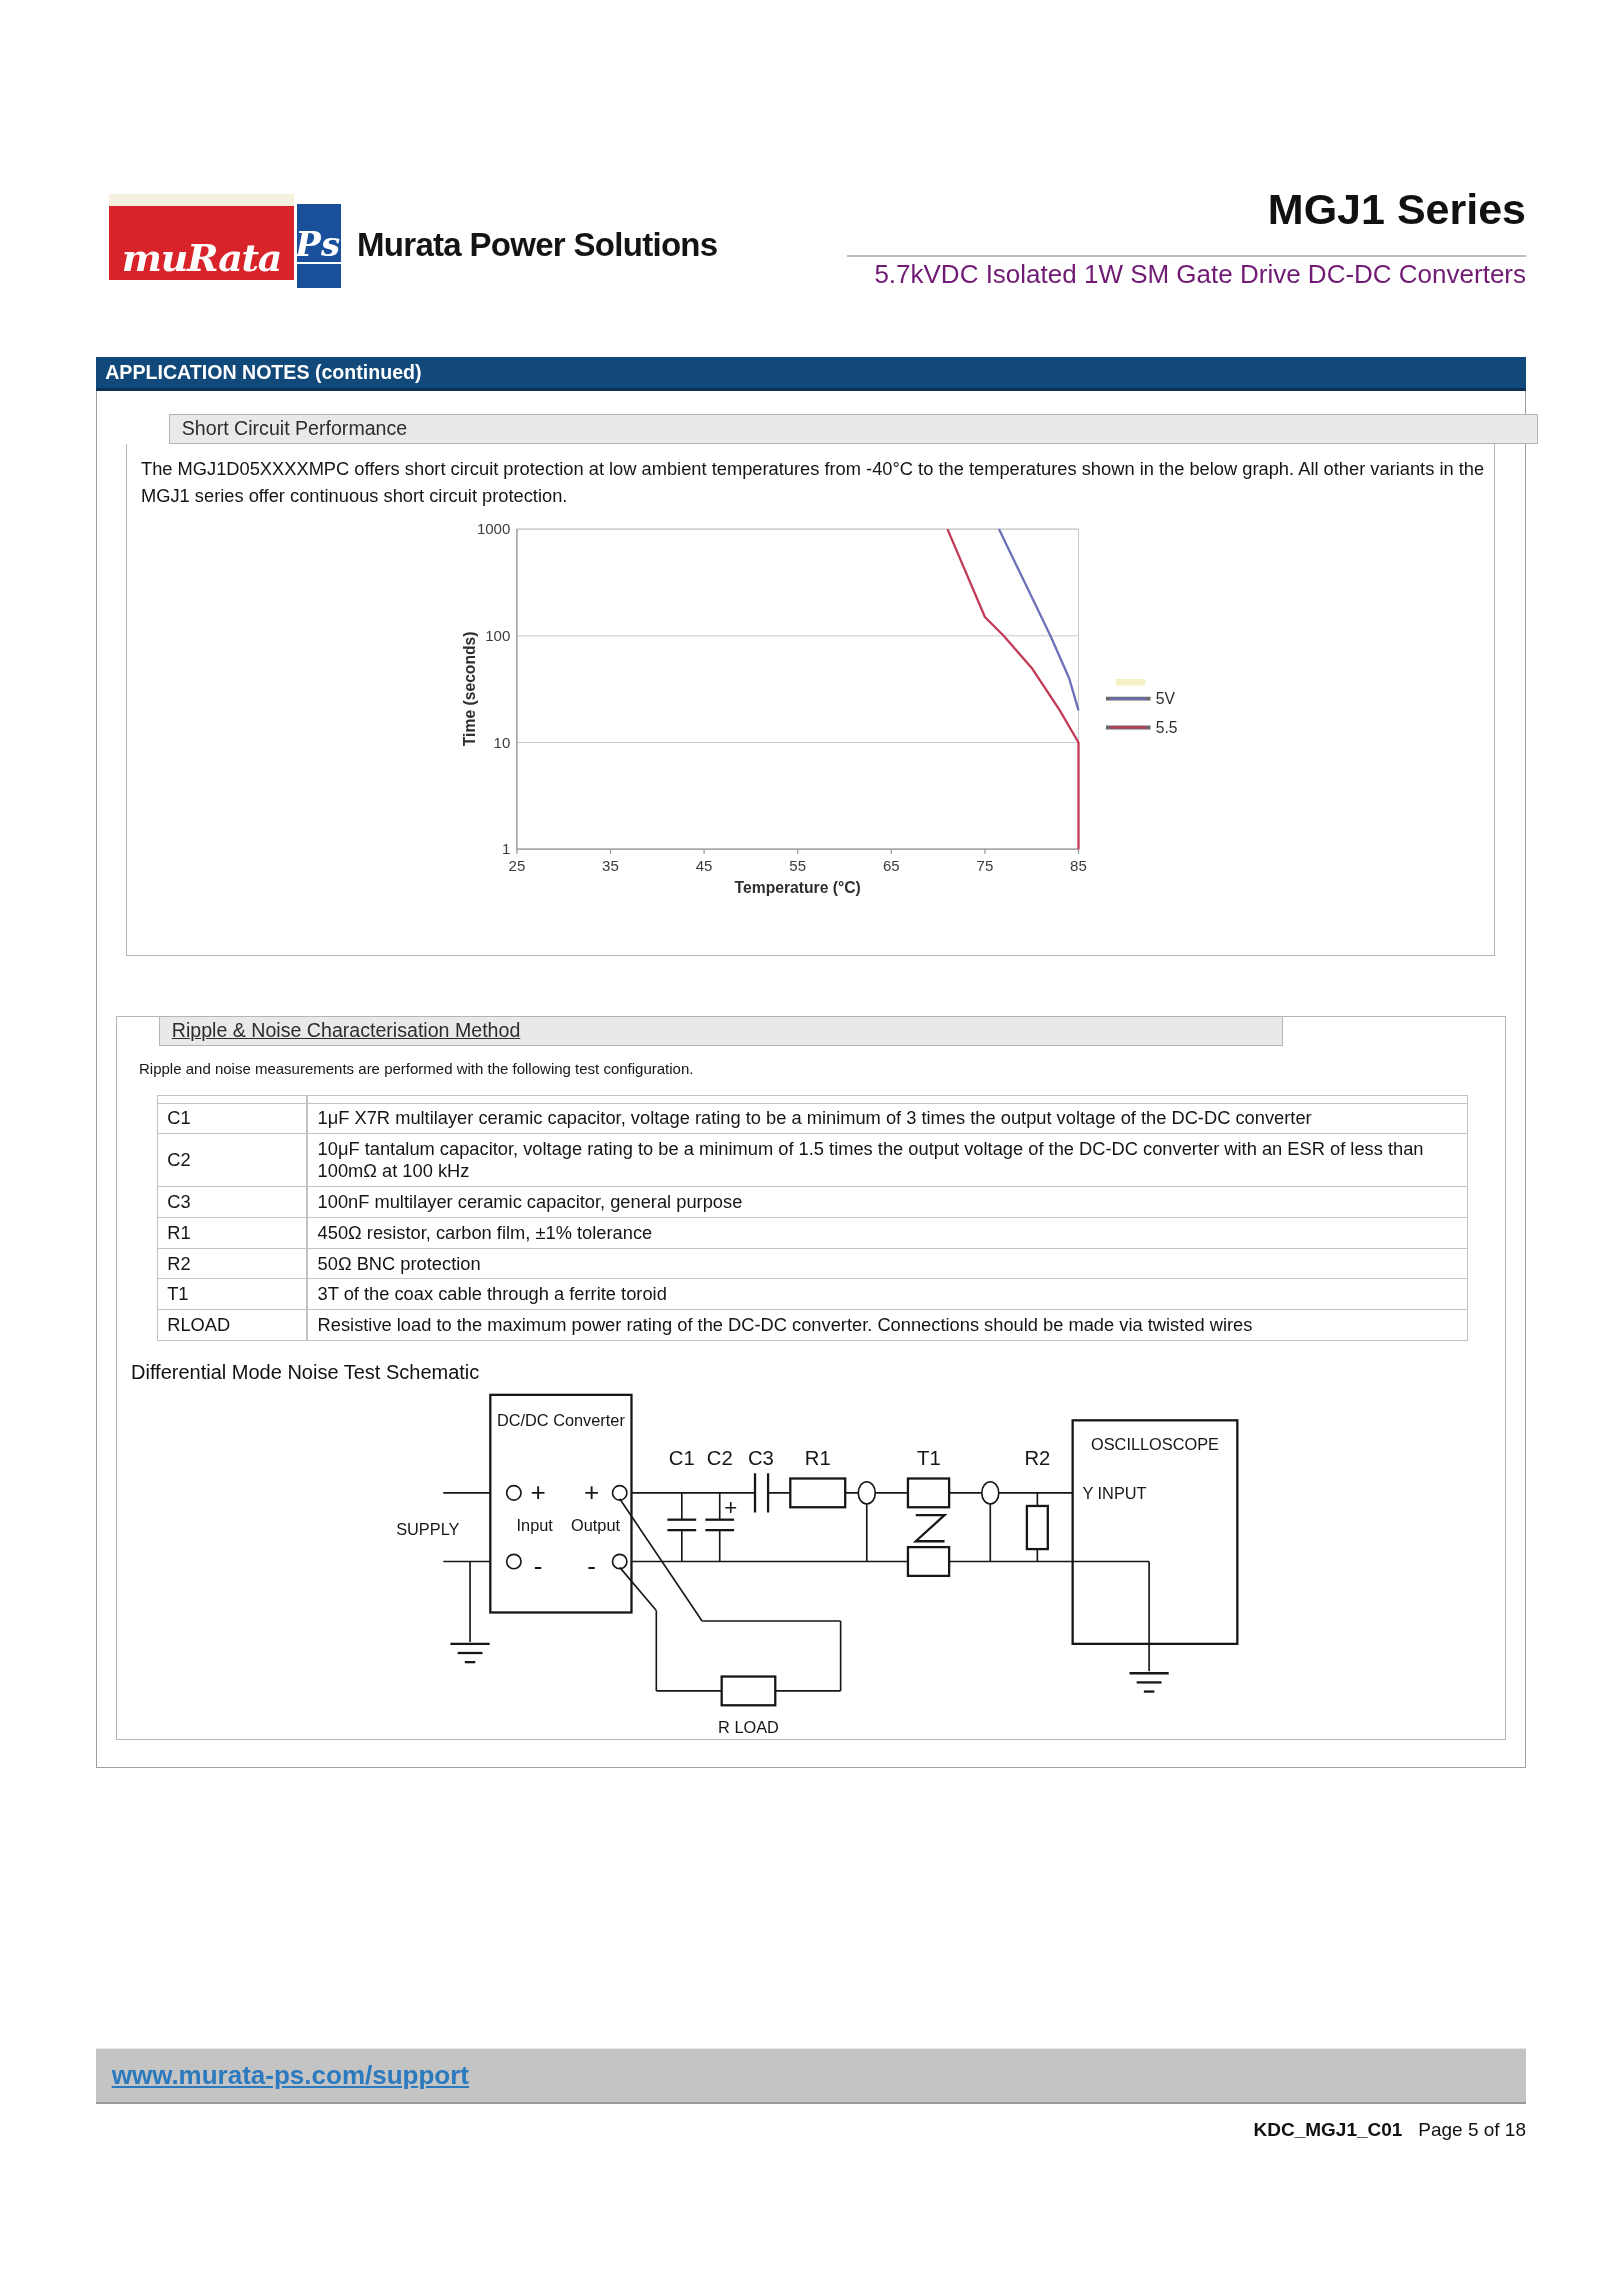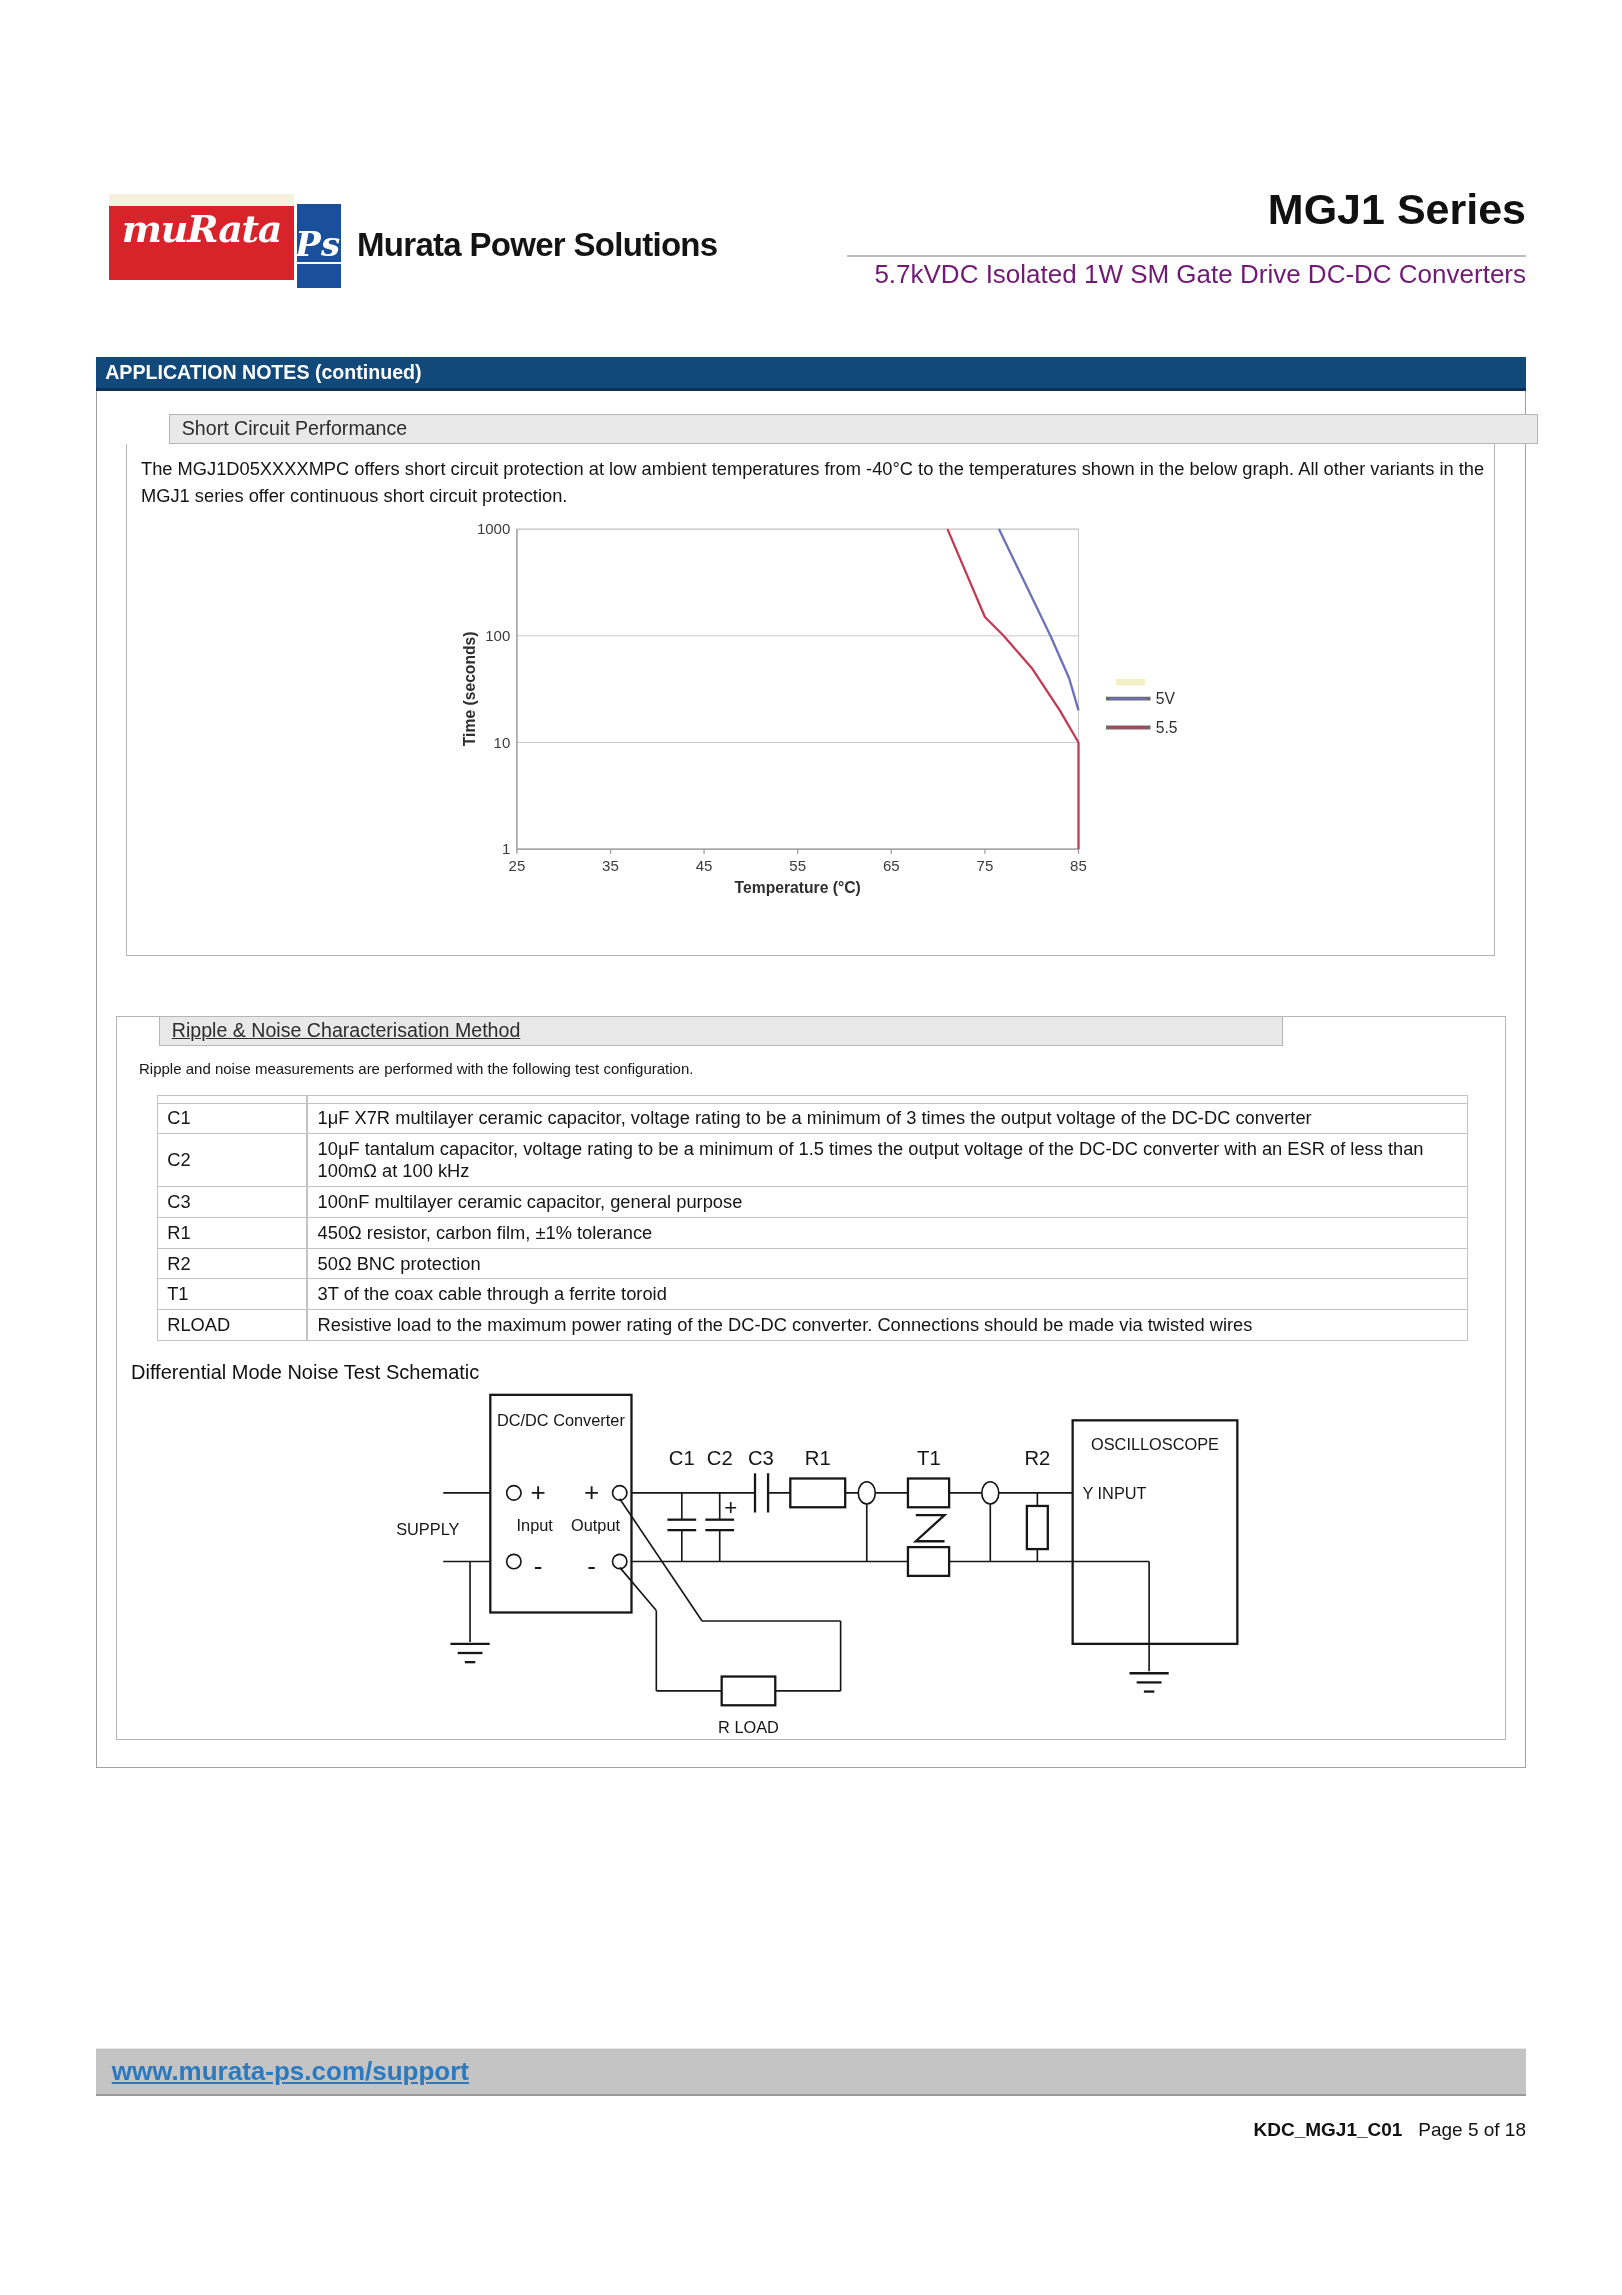--- a/index.html
+++ b/index.html
@@ -2,21 +2,21 @@
 <html style="font-size:10.5px"><head>
 <meta charset="utf-8">
 <style>
   html,body{margin:0;padding:0;background:#ffffff;}
   #page{position:relative;width:1622px;height:2295px;background:#ffffff;
         font-family:"Liberation Sans", sans-serif;color:#1b1b1b;overflow:hidden;}
   .abs{position:absolute;}
   
   #logo-cream{left:109px;top:194px;width:185px;height:11.8px;background:#f6f1de;}
   #logo-red{left:109px;top:206px;width:185px;height:74px;background:#d8232a;
-            display:flex;align-items:flex-start;justify-content:center;}
+            display:flex;align-items:flex-end;justify-content:center;}
   #logo-red .murata-word{font-family:"DejaVu Serif", serif;font-style:italic;font-weight:bold;
             color:#ffffff;font-size:38px;letter-spacing:-1.3px;}
   #logo-blue{left:297px;top:204px;width:44px;height:84px;background:#1a4f9c;
             display:flex;align-items:center;justify-content:center;}
   #logo-blue .ps-word{font-family:"DejaVu Serif", serif;font-style:italic;font-weight:bold;
             color:#ffffff;font-size:34px;border-bottom:2.6px solid #ffffff;padding:0 2.6px 1.3px 0;line-height:.95;}
   #company-name{left:357px;top:226px;font-size:33px;font-weight:bold;letter-spacing:-0.7px;color:#141414;}
   #header-rule{left:847px;top:255px;width:679px;height:2px;background:#bcbcbc;}
   #series-title{right:96px;top:188px;font-size:43px;font-weight:bold;color:#111;line-height:1;}
   #page-subtitle{right:96px;top:260px;font-size:26px;color:#701a75;line-height:1.1;}
@@ -41,21 +41,21 @@
             font-size:18.3px;color:#151515;}
   #ripple-table td{border:1.3px solid #c3c3c3;border-top:none;padding:3.9px 9.2px;background:#fff;vertical-align:middle;}
   #ripple-table tr.spacer td{height:6.5px;padding:0;border-top:1.3px solid #c3c3c3;}
   #ripple-table td.ref{width:130px;}
   #schematic-title{left:131px;top:1361px;font-size:20px;color:#111;}
   
   #sc-chart{left:458px;top:510px;}
   #schematic{left:366px;top:1387px;}
   svg text{font-family:"Liberation Sans", sans-serif;}
   
-  #footer-bar{left:96px;top:2048px;width:1430px;height:48px;background:#c4c4c4;
+  #footer-bar{left:96px;top:2048px;width:1430px;height:56px;background:#c4c4c4;
             border-top:1.3px solid #e6e6e6;border-bottom:2px solid #9a9a9a;box-sizing:border-box;
             display:flex;align-items:center;}
   #footer-link{margin-left:15.7px;font-size:26px;font-weight:bold;color:#2b79be;text-decoration:underline;}
   #page-num{right:96px;top:2119px;font-size:19px;color:#111;}
   #page-num .doc-code{font-weight:bold;}
 </style>
 </head>
 <body>
 
 <div id="page">

